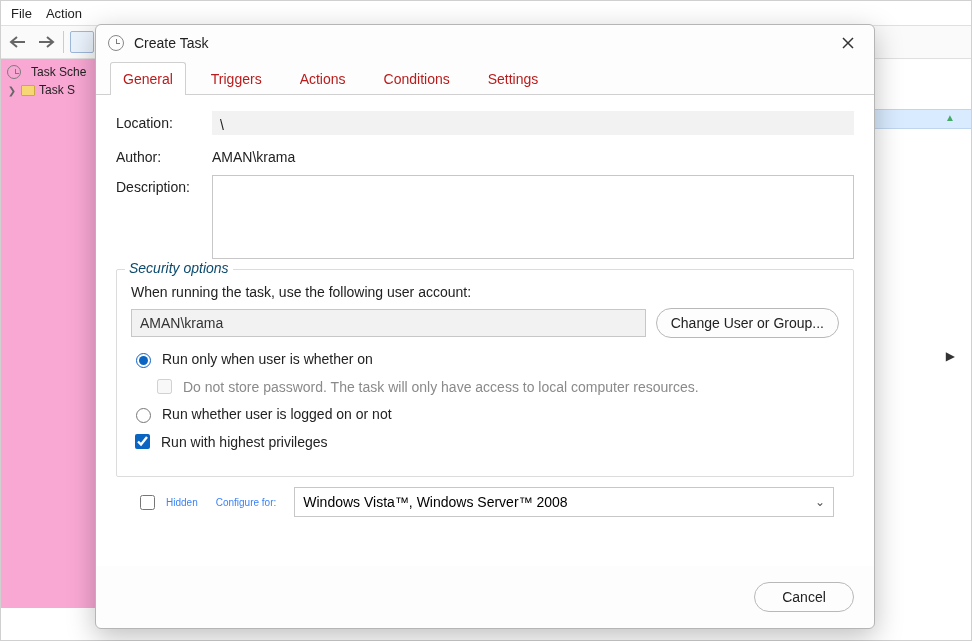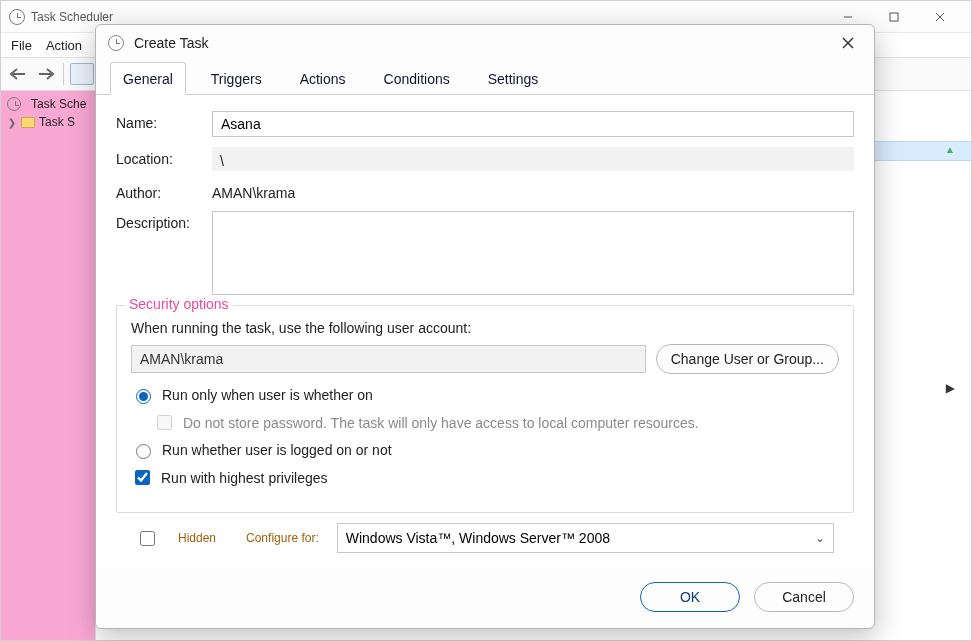--- a/index.html
+++ b/index.html
@@ -36,83 +36,61 @@
   .right-play { position:absolute; right:16px; top:290px; color:#333; font-size:12px; }
 
   
   .dialog { position:absolute; left:95px; top:24px; width:780px; height:605px; background:#fdfdfd; border:1px solid #b5b5b5; border-radius:6px; box-shadow:0 8px 28px rgba(0,0,0,0.25); display:flex; flex-direction:column; }
   .dlg-titlebar { height:36px; display:flex; align-items:center; padding:0 12px; }
   .dlg-titlebar .clock-icon { border-color:#888; }
   .dlg-title { font-size:14px; color:#222; flex:1; margin-left:4px; }
   .dlg-close { width:28px; height:28px; display:flex; align-items:center; justify-content:center; color:#333; }
   .dlg-close svg { width:12px; height:12px; }
 
-  .tab-strip { display:flex; align-items:flex-end; gap:12px; padding:0 14px; font-size:14px; color:#0f172a; border-bottom:1px solid #d0d0d0; }
+  .tab-strip { display:flex; align-items:flex-end; gap:12px; padding:0 14px; font-size:14px; color:#b91c1c; border-bottom:1px solid #d0d0d0; }
   .tab { padding:8px 12px 8px; border:1px solid transparent; border-bottom:none; position:relative; top:1px; background:transparent; }
   .tab.active { background:#ffffff; border-color:#d0d0d0; border-top-left-radius:3px; border-top-right-radius:3px; }
 
   .tab-page { flex:1; padding:16px 20px 8px 20px; background:#ffffff; overflow:auto; }
 
   .form-row { display:flex; align-items:flex-start; margin-bottom:10px; }
   .form-label { width:96px; font-size:14px; color:#222; padding-top:4px; }
   .text-input { flex:1; height:26px; border:1px solid #c7c7c7; background:#fff; font-size:14px; padding:2px 8px; }
   .static-val { flex:1; font-size:14px; color:#222; padding-top:4px; background:#f2f2f2; height:24px; display:flex; align-items:center; padding-left:8px;}
   .plain-val { flex:1; font-size:14px; color:#222; padding-top:4px; }
   .textarea { flex:1; height:84px; border:1px solid #c7c7c7; background:#fff; resize:none; font-size:14px; padding:4px 8px; }
 
   .group { border:1px solid #dcdcdc; border-radius:2px; padding:14px 14px 16px 14px; margin-top:6px; position:relative; }
-  .group-title { position:absolute; top:-10px; left:8px; background:#ffffff; padding:0 4px; font-size:14px; color:#ec4899; }
+  .group-title { position:absolute; top:-10px; left:8px; background:#ffffff; padding:0 4px; font-size:14px; color:#0c4a6e;font-style:italic; }
 
   .sec-text { font-size:14px; color:#222; margin-bottom:8px; }
   .acct-row { display:flex; gap:10px; align-items:center; margin-bottom:12px; }
   .acct-field { flex:1; height:28px; border:1px solid #c7c7c7; background:#f2f2f2; display:flex; align-items:center; padding:0 8px; font-size:14px; color:#333; }
   .btn { height:30px; padding:0 14px; border:1px solid #b8b8b8; background:#fdfdfd; border-radius:15px; font-size:14px; color:#222; display:flex; align-items:center; justify-content:center; }
 
   .opt-row { display:flex; align-items:center; gap:8px; font-size:14px; color:#222; margin:8px 0; }
   .opt-row.disabled { color:#8a8a8a; }
   .opt-row.indent { margin-left:22px; }
 
   input[type=radio] { width:15px; height:15px; accent-color:#0a64c2; }
   input[type=checkbox] { width:15px; height:15px; accent-color:#0a64c2; }
 
   .bottom-row { display:flex; align-items:center; gap:18px; padding:10px 20px 0 20px; }
-  .bottom-row .form-label2 { font-size:12px; color:#a16207;margin-left:12px; }
+  .bottom-row .form-label2 { font-size:10px; color:#3b82f6; }
   .select { flex:1; height:30px; border:1px solid #c7c7c7; background:#fff; font-size:14px; padding:0 8px; display:flex; align-items:center; justify-content:space-between; }
   .select .chev { color:#555; font-size:12px; }
 
   .dlg-buttons { display:flex; gap:14px; justify-content:flex-end; padding:16px 20px 16px; }
   .btn.primary { border-color:#0a64c2; color:#0a3e78; min-width:100px; }
   .btn.secondary { min-width:100px; }
 </style>
 </head>
 <body>
 
 <div class="main-window">
-  <div class="main-titlebar">
-    <span class="clock-icon"></span>
-    <span class="main-title">Task Scheduler</span>
-    <div class="win-controls">
-      <div class="win-btn">
-          <svg viewBox="0 0 10 10">
-            <line x1="1" y1="5" x2="9" y2="5" stroke="#555" stroke-width="1"></line>
-          </svg>
-        </div>
-      <div class="win-btn">
-          <svg viewBox="0 0 10 10">
-            <rect x="1" y="1" width="8" height="8" fill="none" stroke="#555" stroke-width="1"></rect>
-          </svg>
-        </div>
-      <div class="win-btn">
-          <svg viewBox="0 0 10 10">
-            <line x1="1" y1="1" x2="9" y2="9" stroke="#555" stroke-width="1"></line>
-            <line x1="9" y1="1" x2="1" y2="9" stroke="#555" stroke-width="1"></line>
-          </svg>
-        </div>
-    </div>
-  </div>
   <div class="main-menubar">
     <span>File</span>
     <span>Action</span>
   </div>
   <div class="main-toolbar">
     <div class="tb-arrow">
         <svg viewBox="0 0 18 14">
           <path d="M8 2 L2 7 L8 12 M2 7 H16" fill="none" stroke="#666" stroke-width="2"></path>
         </svg>
       </div>
@@ -160,24 +138,20 @@
   <div class="tab-strip">
     <div class="tab active">General</div>
     <div class="tab">Triggers</div>
     <div class="tab">Actions</div>
     <div class="tab">Conditions</div>
     <div class="tab">Settings</div>
   </div>
 
   <div class="tab-page">
 
-    <div class="form-row">
-      <div class="form-label">Name:</div>
-      <input class="text-input" value="Asana" style="">
-    </div>
 
     <div class="form-row">
       <div class="form-label">Location:</div>
       <div class="static-val">\</div>
     </div>
 
     <div class="form-row">
       <div class="form-label">Author:</div>
       <div class="plain-val">AMAN\krama</div>
     </div>
@@ -225,16 +199,15 @@
       </label>
       <span class="form-label2">Configure for:</span>
       <div class="select">
         <span>Windows Vista™, Windows Server™ 2008</span>
         <span class="chev">⌄</span>
       </div>
     </div>
   </div>
 
   <div class="dlg-buttons">
-    <div class="btn primary">OK</div>
     <div class="btn secondary">Cancel</div>
   </div>
 </div>
 
 </body></html>

